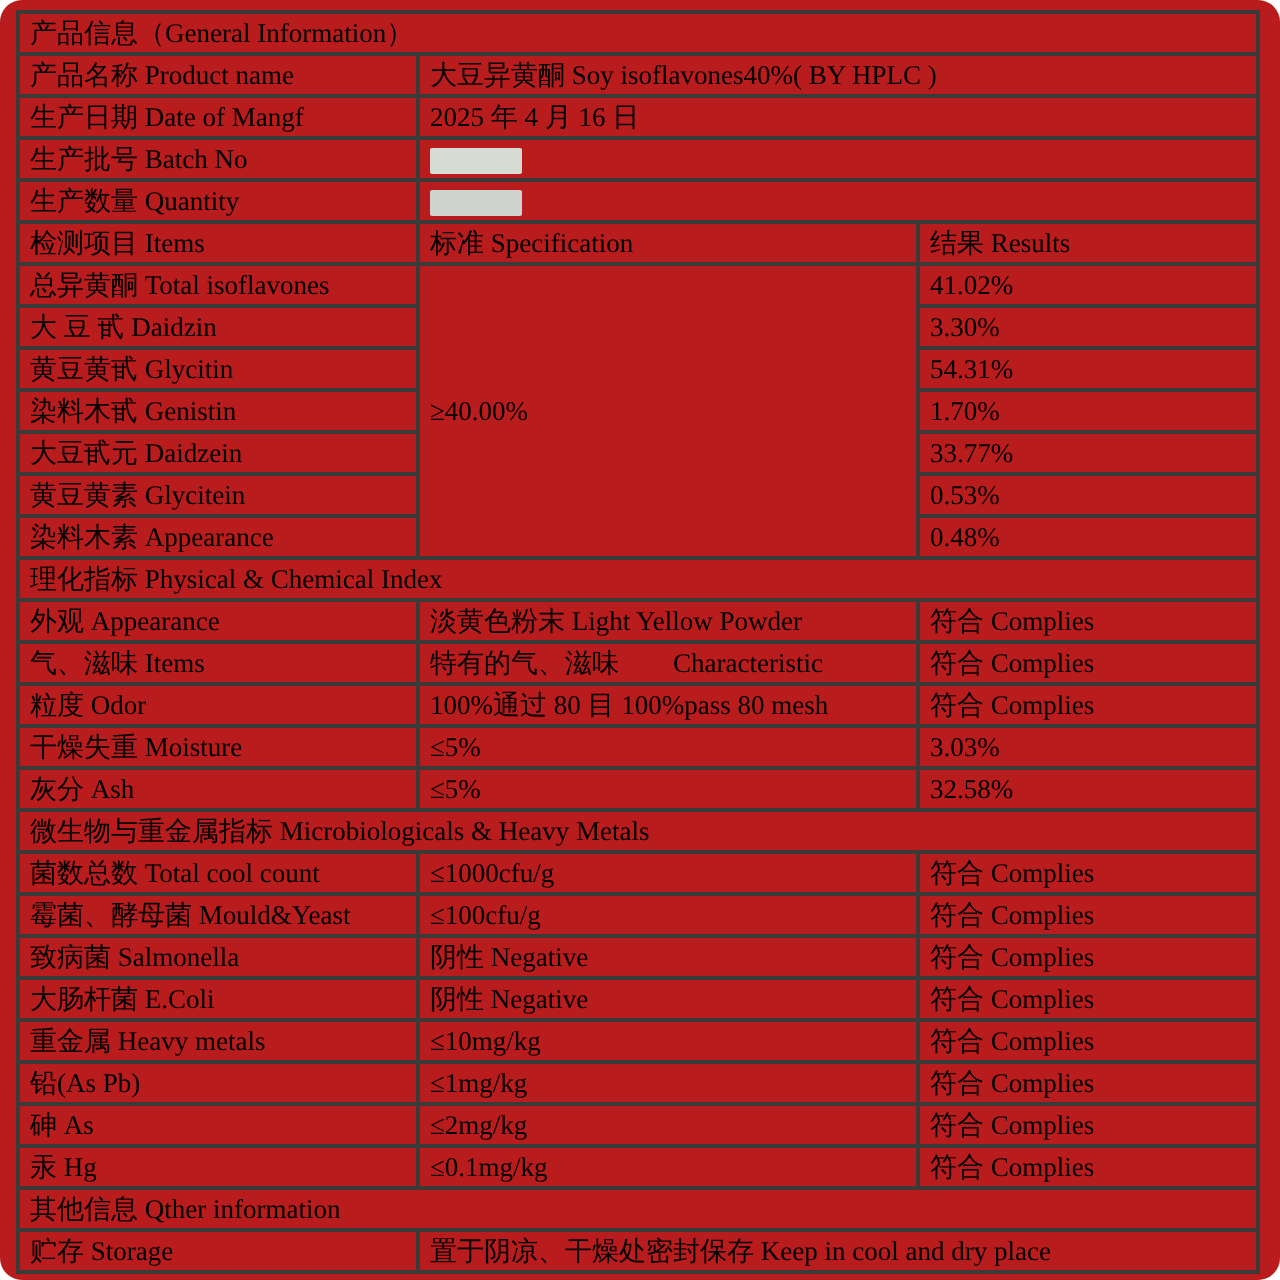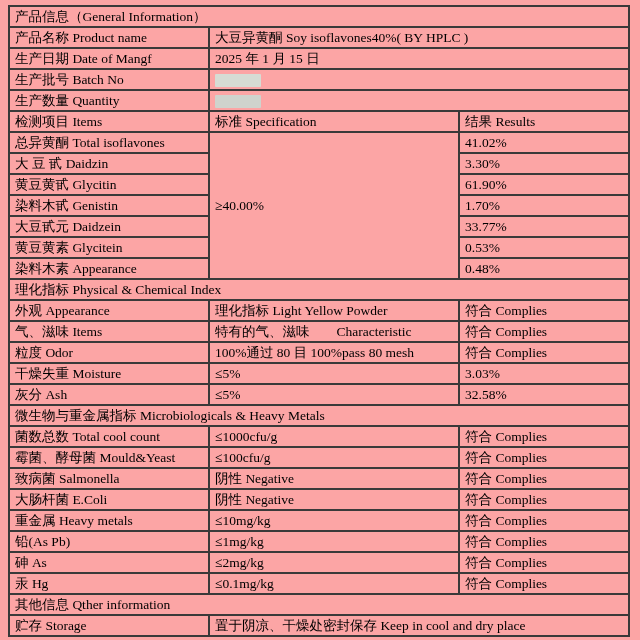--- a/index.html
+++ b/index.html
@@ -7,23 +7,24 @@
     padding: 0;
     background: #ffffff;
     width: 640px;
     height: 640px;
     overflow: hidden;
   }
   .page {
     position: relative;
     width: 640px;
     height: 640px;
-    background: #fca5a5;
+    background: #b91c1c;
     font-family: "Liberation Serif", "DejaVu Serif", serif;
     color: #000000;
+    border-radius: 11px;
   }
   table.coa {
     position: absolute;
     left: 8px;
     top: 5px;
     width: 620px;
     border-collapse: collapse;
     table-layout: fixed;
   }
   table.coa td {
@@ -64,21 +65,21 @@
 
       <tr>
         <td colspan="3" class="section">产品信息（General Information）</td>
       </tr>
       <tr>
         <td>产品名称 Product name</td>
         <td colspan="2">大豆异黄酮 Soy isoflavones40%( BY HPLC )</td>
       </tr>
       <tr>
         <td>生产日期 Date of Mangf</td>
-        <td colspan="2">2025 年 1 月 15 日</td>
+        <td colspan="2">2025 年 4 月 16 日</td>
       </tr>
       <tr>
         <td>生产批号 Batch No</td>
         <td colspan="2"><span class="redact redact-a"></span></td>
       </tr>
       <tr>
         <td>生产数量 Quantity</td>
         <td colspan="2"><span class="redact redact-b"></span></td>
       </tr>
 
@@ -92,21 +93,21 @@
         <td>总异黄酮 Total isoflavones</td>
         <td class="center" rowspan="7">≥40.00%</td>
         <td>41.02%</td>
       </tr>
       <tr>
         <td class="indent">大 豆 甙 Daidzin</td>
         <td>3.30%</td>
       </tr>
       <tr>
         <td class="indent">黄豆黄甙 Glycitin</td>
-        <td>61.90%</td>
+        <td>54.31%</td>
       </tr>
       <tr>
         <td class="indent">染料木甙 Genistin</td>
         <td>1.70%</td>
       </tr>
       <tr>
         <td class="indent">大豆甙元 Daidzein</td>
         <td>33.77%</td>
       </tr>
       <tr>
@@ -116,21 +117,21 @@
       <tr>
         <td class="indent">染料木素 Appearance</td>
         <td>0.48%</td>
       </tr>
 
       <tr>
         <td colspan="3" class="section">理化指标 Physical &amp; Chemical Index</td>
       </tr>
       <tr>
         <td class="indent">外观 Appearance</td>
-        <td>理化指标 Light Yellow Powder</td>
+        <td>淡黄色粉末 Light Yellow Powder</td>
         <td>符合 Complies</td>
       </tr>
       <tr>
         <td class="indent">气、滋味 Items</td>
         <td>特有的气、滋味　　Characteristic</td>
         <td>符合 Complies</td>
       </tr>
       <tr>
         <td class="indent">粒度 Odor</td>
         <td>100%通过 80 目 100%pass 80 mesh</td>

